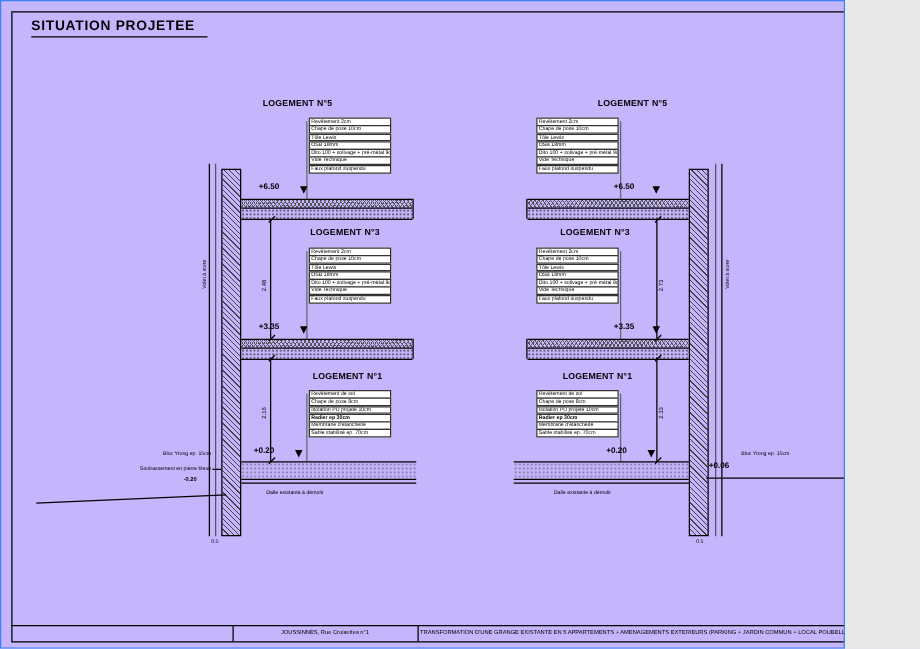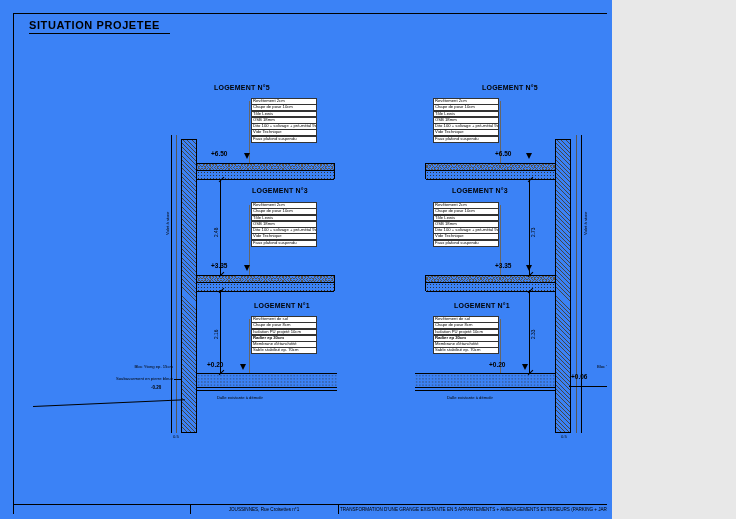--- a/index.html
+++ b/index.html
@@ -1,19 +1,19 @@
 <!DOCTYPE html>
 <html><head>
 <meta charset="utf-8">
 <style>
   html,body{margin:0;padding:0;background:#e8e8e8;}
   #sheet{
-    position:relative;width:612px;height:519px;background:#3b82f6;
+    position:relative;width:676px;height:519px;background:#c4b5fd;
     font-family:"Liberation Sans",sans-serif;color:#000;overflow:hidden;
-    border:5px solid #3b82f6;box-sizing:border-box;
+    border:1px solid #3b82f6;box-sizing:border-box;
   }
   .abs{position:absolute;}
   
   .sheet-border{left:8px;top:8px;width:718px;height:503px;border:1px solid #000;}
   
   .drawing-title{left:24px;top:14px;font-size:11px;font-weight:bold;letter-spacing:.6px;
     border-bottom:1.5px solid #000;padding:0 10px 2px 0;}
   
   .lgt{font-size:7px;font-weight:bold;width:80px;text-align:center;letter-spacing:.2px;white-space:nowrap;}
   

